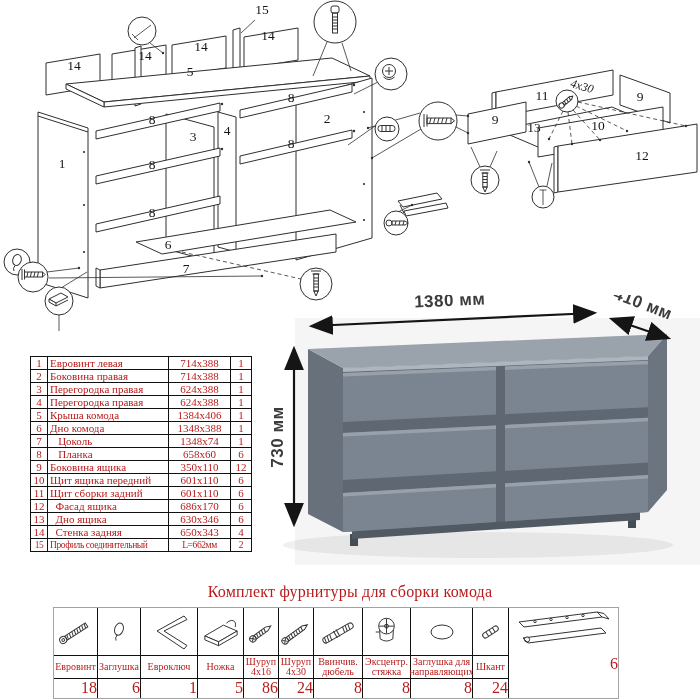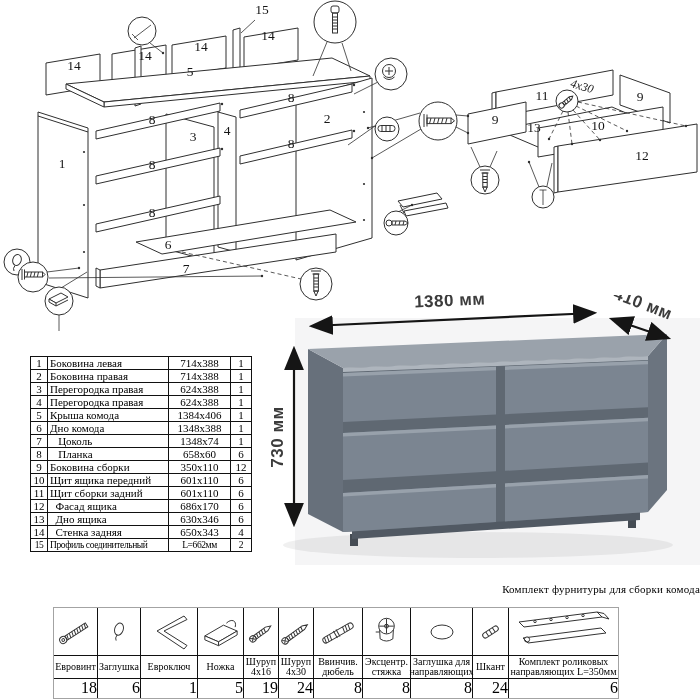--- a/index.html
+++ b/index.html
@@ -1,37 +1,37 @@
 <!DOCTYPE html>
 <html><head>
 <meta charset="utf-8">
 <style>
   html,body{margin:0;padding:0;background:#fff;}
   #sheet{position:relative;width:700px;height:700px;background:#fff;overflow:hidden;
-         font-family:"Liberation Serif", serif;color:#000000;}
+         font-family:"Liberation Serif", serif;color:#b91c1c;}
   svg{display:block;}
   .lineart{stroke:#2f2f2f;stroke-width:1;fill:#fff;}
   .thin{stroke:#2f2f2f;stroke-width:.8;fill:none;}
   .dash{stroke:#2f2f2f;stroke-width:.8;fill:none;stroke-dasharray:4 3;}
   .dot{fill:#2f2f2f;stroke:none;}
   .plabel{font:13.5px "Liberation Serif", serif;fill:#151515;text-anchor:middle;}
   .note{font:italic 12px "Liberation Serif", serif;fill:#151515;text-anchor:middle;}
   .dim{font:700 17px "Liberation Sans", sans-serif;fill:#3c3c3c;text-anchor:middle;letter-spacing:.5px;}
 
   
   #parts{position:absolute;left:30px;top:356px;border-collapse:collapse;table-layout:fixed;}
   #parts td{border:1px solid #111;height:12px;padding:0 2px;font-size:11px;line-height:11px;
             white-space:nowrap;overflow:hidden;}
   #parts td.c{text-align:center;padding:0;}
   #parts tr:last-child td{font-size:9.5px;letter-spacing:-.4px;}
   #parts col.n{width:17px}#parts col.nm{width:121px}#parts col.sz{width:62px}#parts col.q{width:21px}
 
   
-  #hw-title{position:absolute;left:0;top:583px;width:700px;text-align:right;
-            font-size:11px;letter-spacing:.2px;}
+  #hw-title{position:absolute;left:0;top:583px;width:700px;text-align:center;
+            font-size:16px;letter-spacing:.2px;}
   #hw{position:absolute;left:53px;top:607px;display:flex;border:1px solid #a3a3a3;background:#fff;}
   .hw-cell{border-right:1px solid #111;display:flex;flex-direction:column;}
   .hw-cell:last-child{border-right:none;}
   .hw-icon{height:47px;display:flex;align-items:center;justify-content:center;}
   .hw-label{height:22px;border-top:1px solid #111;border-bottom:1px solid #111;
             font-size:10px;line-height:10px;text-align:center;display:flex;
             align-items:center;justify-content:center;padding:0 1px;}
   .hw-qty{height:19px;font-size:16px;line-height:18px;text-align:right;}
   .ic{stroke:#333;stroke-width:1;fill:#fff;}
   .icn{stroke:#333;stroke-width:1;fill:none;}
@@ -308,21 +308,21 @@
     <colgroup>
         <col class="n">
         <col class="nm">
         <col class="sz">
         <col class="q">
       </colgroup>
     <tbody>
 
         <tr>
           <td class="c">1</td>
-          <td>Боковина левая</td>
+          <td>Евровинт левая</td>
           <td class="c">714x388</td>
           <td class="c">1</td>
         </tr>
 
         <tr>
           <td class="c">2</td>
           <td>Боковина правая</td>
           <td class="c">714x388</td>
           <td class="c">1</td>
         </tr>
@@ -364,21 +364,21 @@
 
         <tr>
           <td class="c">8</td>
           <td>&nbsp;&nbsp;&nbsp;Планка</td>
           <td class="c">658x60</td>
           <td class="c">6</td>
         </tr>
 
         <tr>
           <td class="c">9</td>
-          <td>Боковина сборки</td>
+          <td>Боковина ящика</td>
           <td class="c">350x110</td>
           <td class="c">12</td>
         </tr>
 
         <tr>
           <td class="c">10</td>
           <td>Щит ящика передний</td>
           <td class="c">601x110</td>
           <td class="c">6</td>
         </tr>
@@ -482,21 +482,21 @@
       <div class="hw-icon">
           <svg width="34" height="46" viewBox="0 0 34 46">
         <g transform="rotate(-36 17 24)" class="icn">
               <circle cx="7" cy="24" r="3.2"></circle>
               <path d="M5 22 L9 26 M9 22 L5 26"></path>
         <path d="M10 21.8 H24 L29 24 L24 26.2 H10 Z M13 21.8 l-1 4.4 M16 21.8 l-1 4.4 M19 21.8 l-1 4.4 M22 21.8 l-1 4.4"></path>
             </g>
       </svg>
         </div>
       <div class="hw-label">Шуруп 4x16</div>
-      <div class="hw-qty">19</div>
+      <div class="hw-qty">86</div>
     </div>
 
     <div class="hw-cell" style="width:34px">
       <div class="hw-icon">
           <svg width="34" height="46" viewBox="0 0 34 46">
         <g transform="rotate(-36 17 24)" class="icn">
               <circle cx="3.5" cy="24" r="3.2"></circle>
               <path d="M1.5 22 L5.5 26 M5.5 22 L1.5 26"></path>
         <path d="M6.8 21.8 H26 L31 24 L26 26.2 H6.8 Z M9.5 21.8 l-1 4.4 M12.5 21.8 l-1 4.4 M15.5 21.8 l-1 4.4 M18.5 21.8 l-1 4.4 M21.5 21.8 l-1 4.4 M24.5 21.8 l-1 4.4"></path>
             </g>
@@ -565,18 +565,17 @@
         <circle cx="24" cy="12.5" r="1.2"></circle>
               <circle cx="40" cy="10.5" r="1.2"></circle>
               <circle cx="56" cy="8.5" r="1.2"></circle>
               <circle cx="72" cy="6.5" r="1.2"></circle>
         <path d="M12 29 L90 19 L95 24 L17 34 Z"></path>
               <circle cx="16" cy="30.5" r="2.6"></circle>
               <path d="M12 29 L17 34" fill="none"></path>
             </g>
       </svg>
         </div>
-      <div class="hw-label">Комплект роликовых направляющих L=350мм</div>
       <div class="hw-qty">6</div>
     </div>
 
   </div>
 </div>
 
 </body></html>

